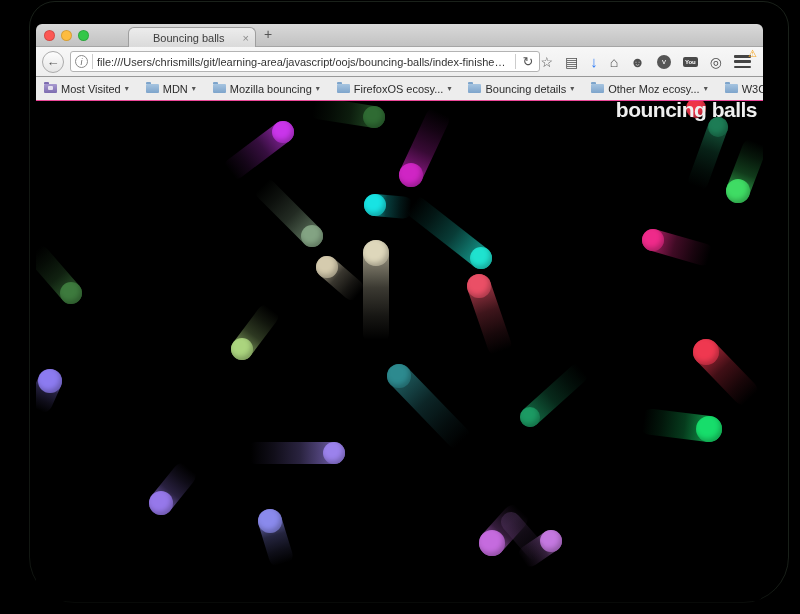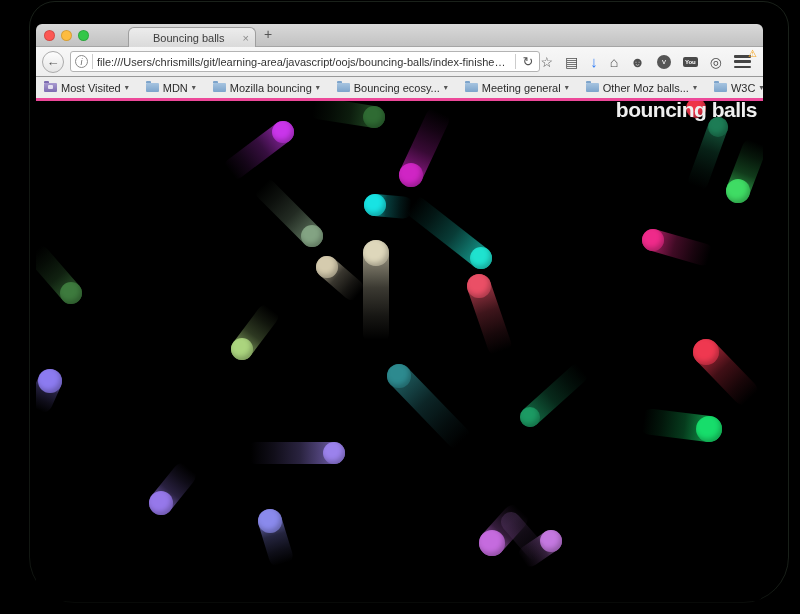--- a/index.html
+++ b/index.html
@@ -59,21 +59,21 @@
             justify-content:center; }
   .youbox { background:#4a4a4a; color:#fff; font-size:6px; font-weight:bold;
             padding:2px 2px; border-radius:2px; line-height:1; }
   .menubtn { position:relative; width:17px; height:13px; display:flex;
              flex-direction:column; justify-content:space-between; }
   .menubar { height:2.5px; background:#444; border-radius:1px; }
   .warnbadge { position:absolute; right:-6px; top:-7px; font-size:10px; }
 
   
   .bookbar { display:flex; align-items:center; height:24px; padding:0 8px;
-             gap:17px; background:#ededed; border-bottom:3px solid #ec4899;
+             gap:17px; background:#ededed; border-bottom:1px solid #ec4899;
              overflow:hidden; }
   .bm { display:flex; align-items:center; gap:4px; font-size:11px; color:#2b2b2b;
         white-space:nowrap; flex:0 0 auto; }
   .folder { position:relative; width:13px; height:9px; border-radius:1px;
             background:linear-gradient(#a6c4e0,#7da4cb); flex:0 0 auto; }
   .folder::before { content:""; position:absolute; left:0; top:-2px; width:5px;
                     height:2px; border-radius:1px 1px 0 0; background:#7da4cb; }
   .folder.smart { background:linear-gradient(#a89ad0,#7d6cb0); }
   .folder.smart::before { background:#7d6cb0; }
   .folder.smart::after { content:""; position:absolute; left:4px; top:2px;
@@ -148,31 +148,31 @@
       <span>MDN</span>
       <span class="caret">▾</span>
     </span>
     <span class="bm">
       <span class="folder"></span>
       <span>Mozilla bouncing</span>
       <span class="caret">▾</span>
     </span>
     <span class="bm">
       <span class="folder"></span>
-      <span>Bouncing ecosy...</span>
-      <span class="caret">▾</span>
-    </span>
-    <span class="bm">
-      <span class="folder"></span>
-      <span>Meeting general</span>
-      <span class="caret">▾</span>
-    </span>
-    <span class="bm">
-      <span class="folder"></span>
-      <span>Other Moz balls...</span>
+      <span>FirefoxOS ecosy...</span>
+      <span class="caret">▾</span>
+    </span>
+    <span class="bm">
+      <span class="folder"></span>
+      <span>Bouncing details</span>
+      <span class="caret">▾</span>
+    </span>
+    <span class="bm">
+      <span class="folder"></span>
+      <span>Other Moz ecosy...</span>
       <span class="caret">▾</span>
     </span>
     <span class="bm">
       <span class="folder"></span>
       <span>W3C</span>
       <span class="caret">▾</span>
     </span>
 
   </div>
 

